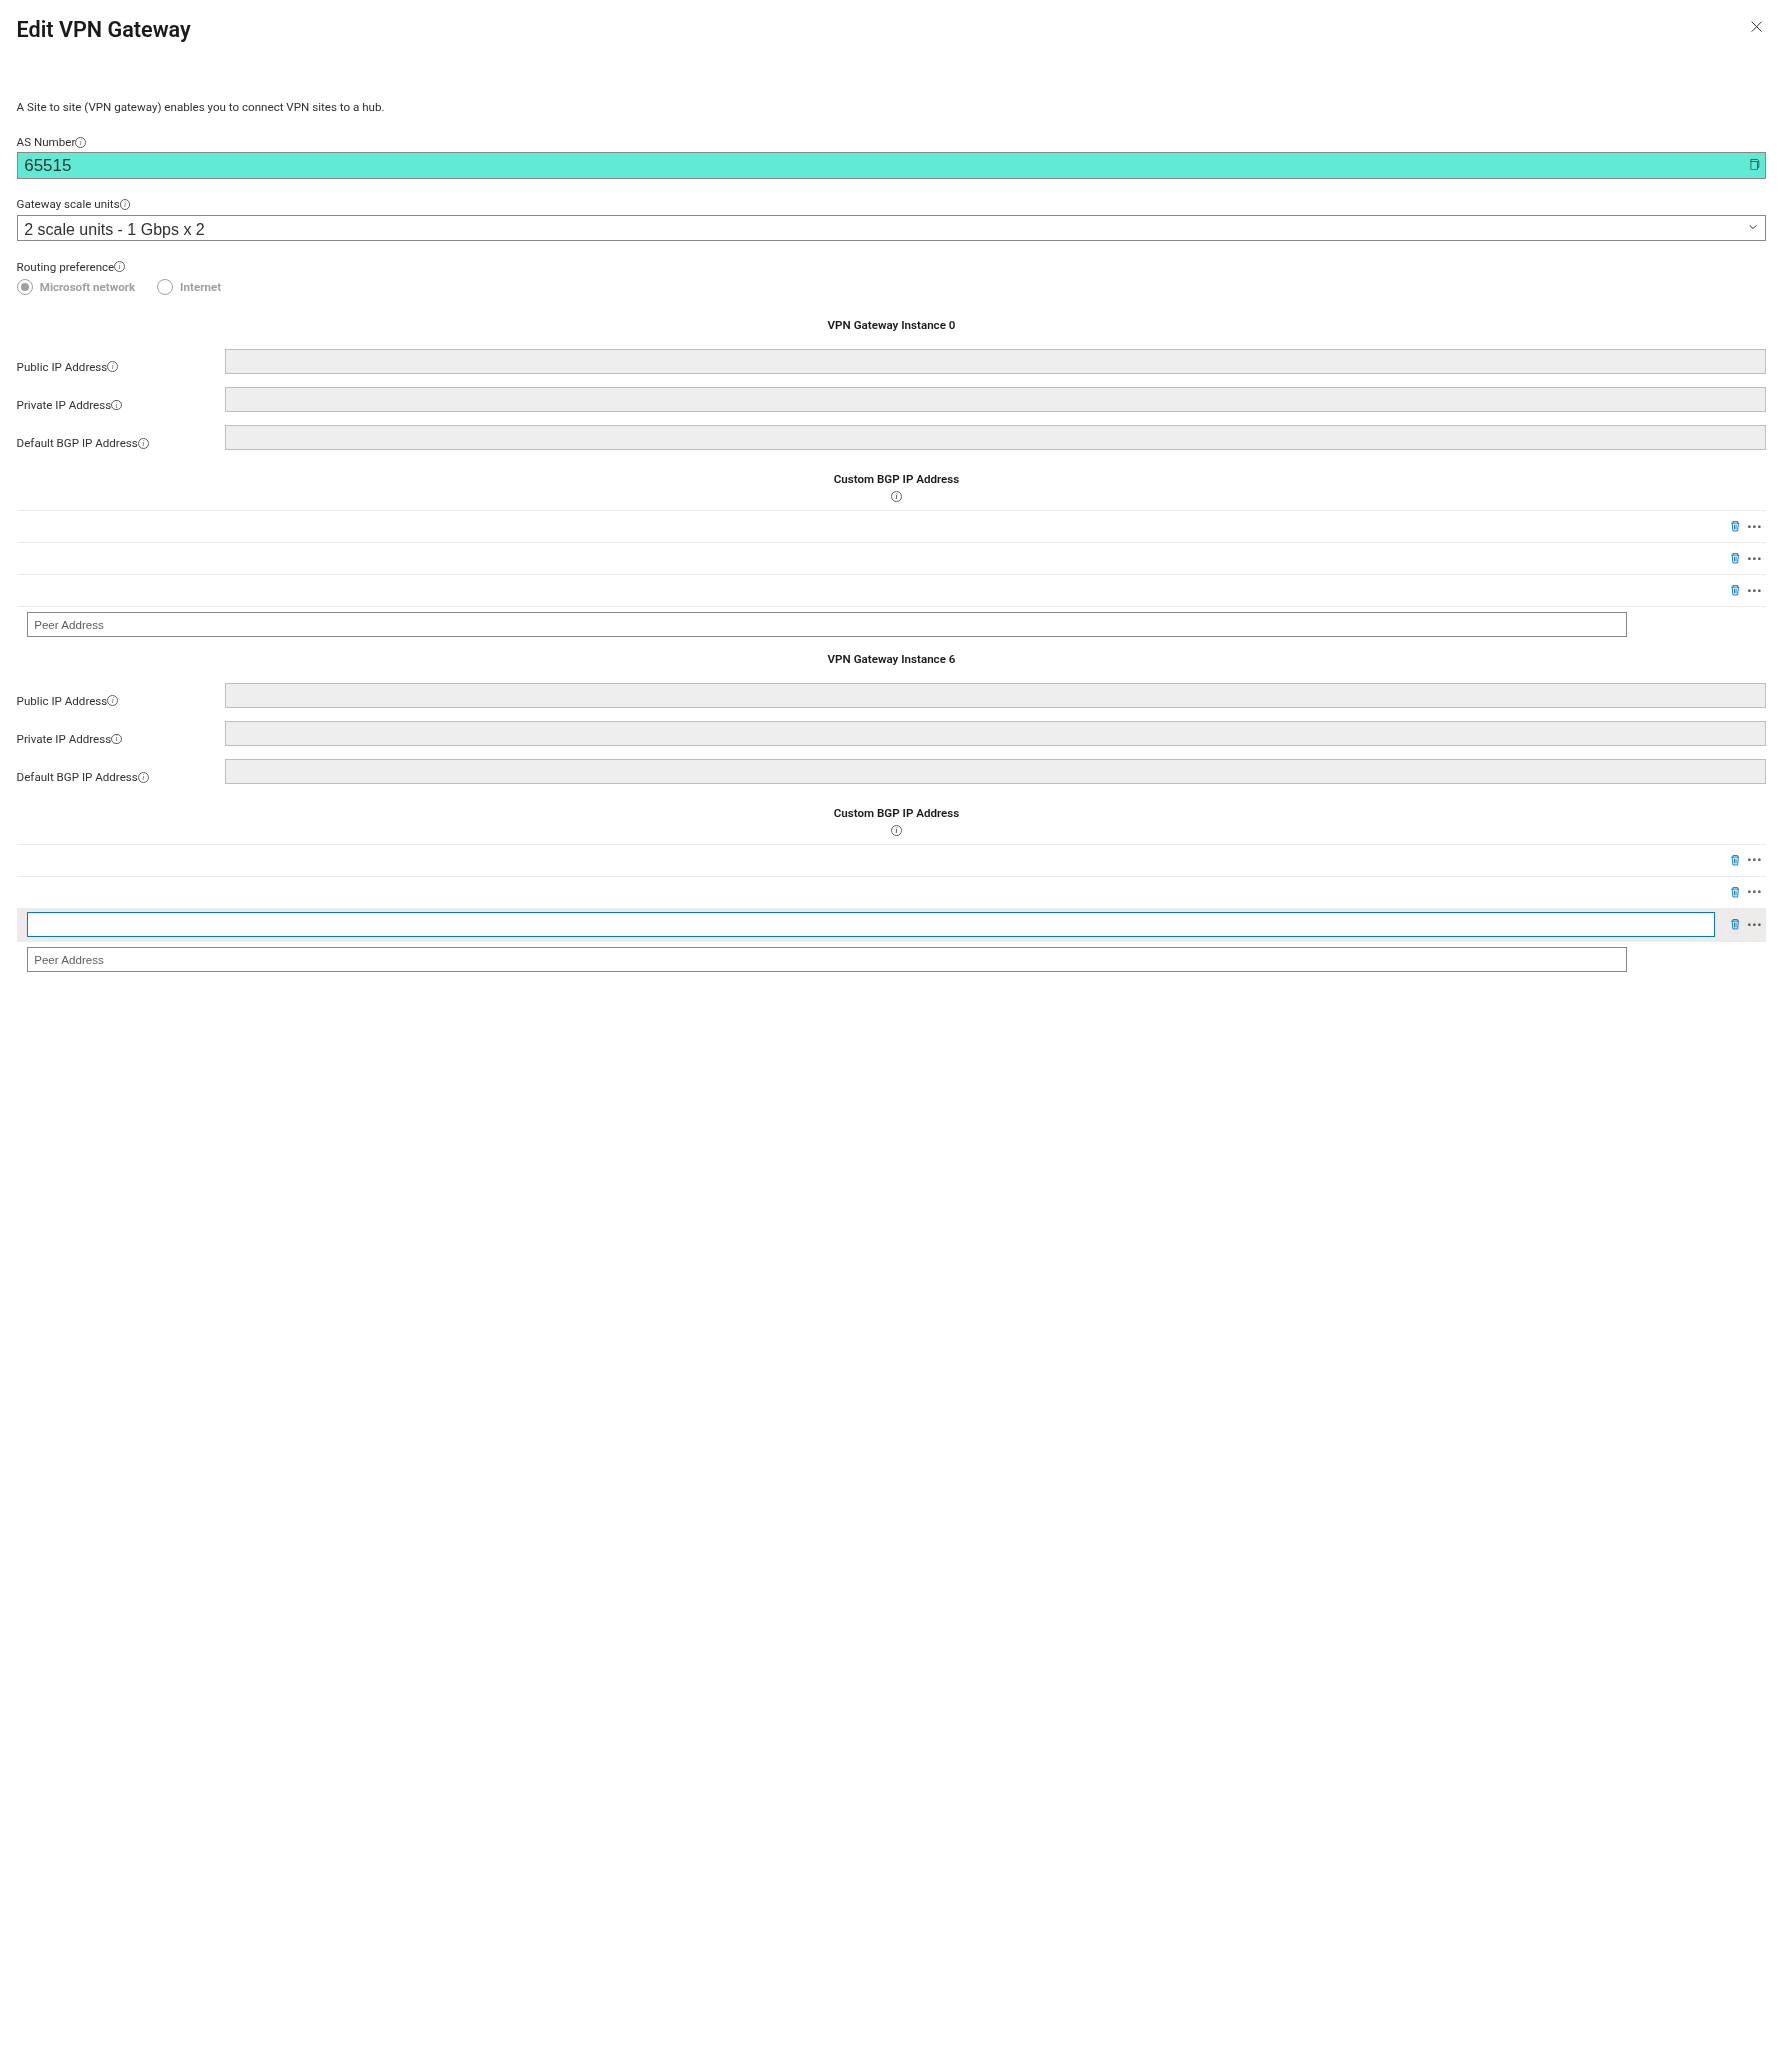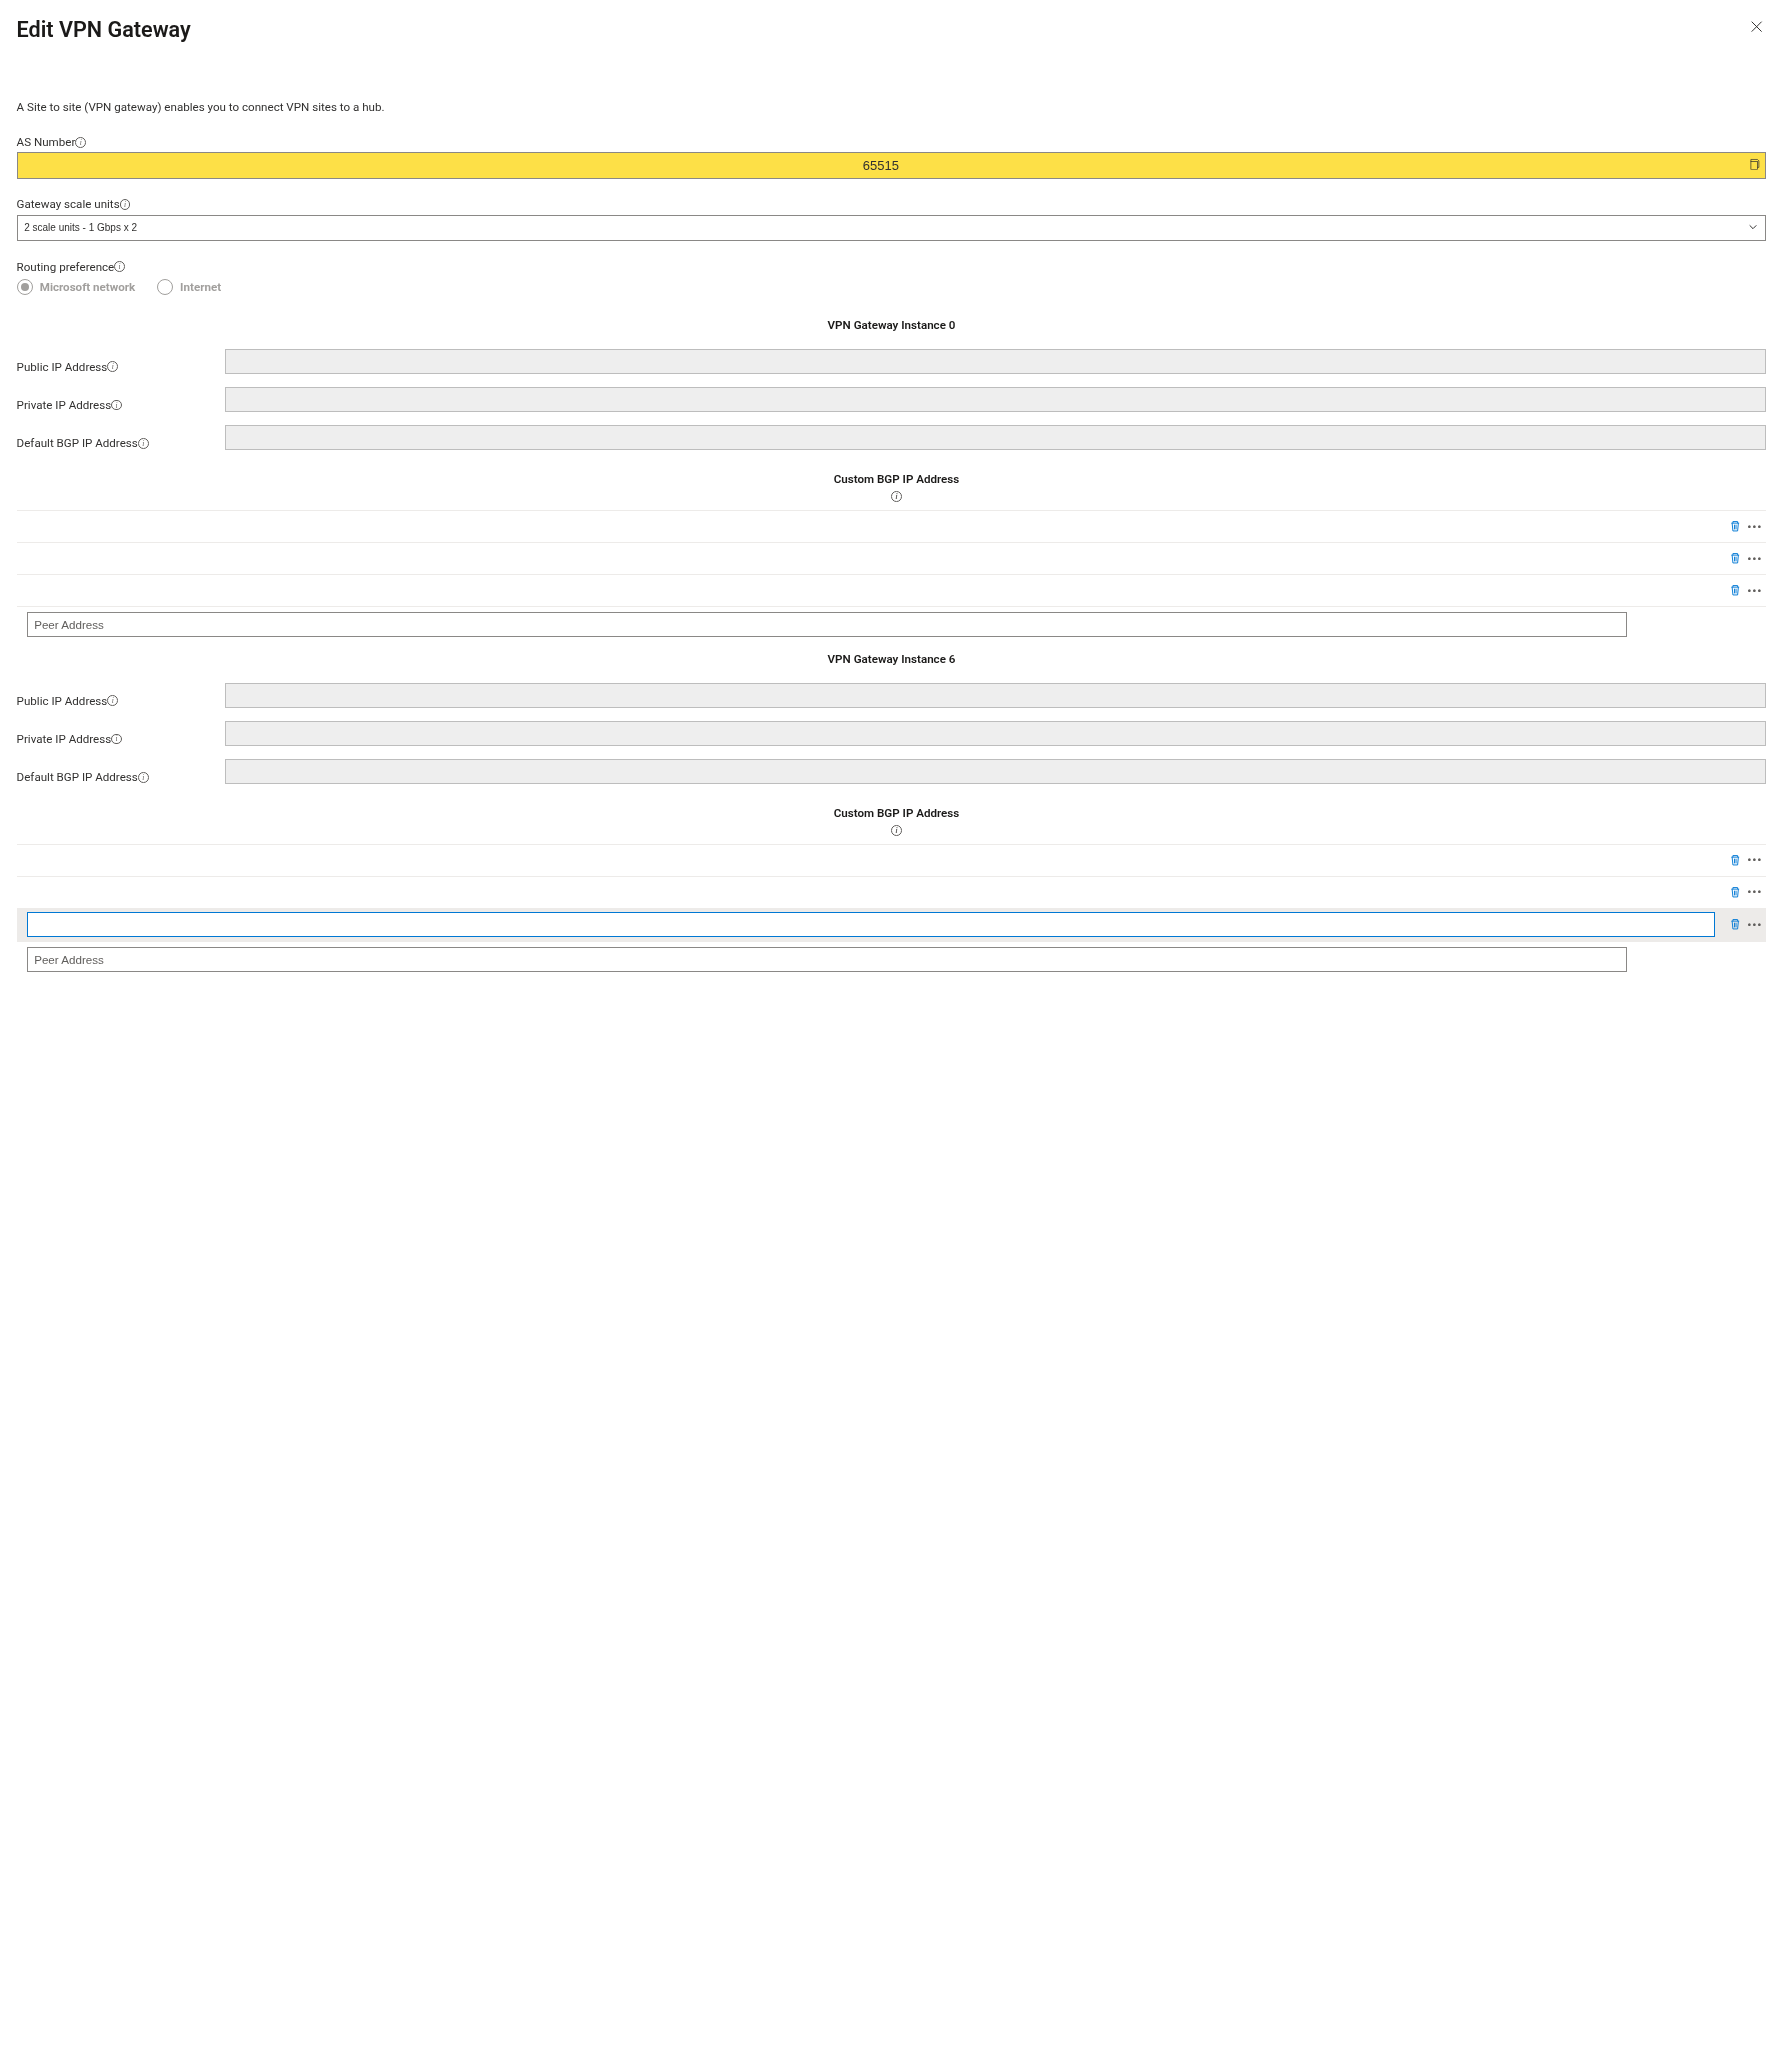--- a/index.html
+++ b/index.html
@@ -54,47 +54,46 @@
     color: #605e5c;
     font-style: italic;
     font-family: serif;
   }
   .readonly-row {
     position: relative;
     margin-bottom: 18.3px;
   }
   .readonly-input {
     width: 100%;
-    background: #fde047;
+    background: #5eead4;
     border: 0.8px solid #8a8886;
     padding: 5px 28px 5px 6.6px;
-    font-size: 13px;
+    font-size: 17px;
     color: #323130;
     height: 26.6px;
-    text-align: center;
   }
   .copy-icon {
     position: absolute;
     right: 6.6px;
     top: 50%;
     transform: translateY(-50%);
     color: #323130;
     cursor: pointer;
   }
   .copy-icon svg { width: 11.6px; height: 11.6px; }
   .select-wrap {
     position: relative;
     margin-bottom: 18.3px;
   }
   .select-input {
     width: 100%;
     background: #fff;
     border: 0.8px solid #8a8886;
     padding: 5px 28px 5px 6.6px;
-    font-size: 10px;
+    font-size: 16px;
     color: #323130;
     height: 26.6px;
     text-align: left;
     cursor: pointer;
   }
   .chevron {
     position: absolute;
     right: 8.3px;
     top: 50%;
     transform: translateY(-50%);

